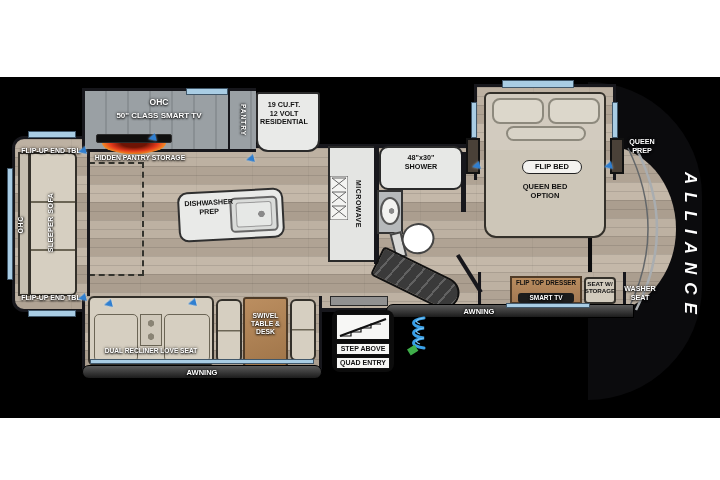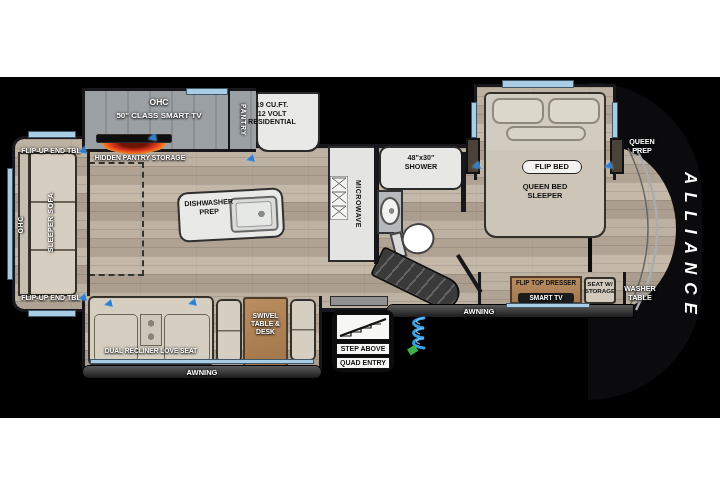--- a/index.html
+++ b/index.html
@@ -65,21 +65,21 @@
   <div class="abs win z4" style="left:186px;top:88px;width:42px;height:7px;"></div>
   <div class="abs slidegray z4 vtext lbl" style="left:228px;top:91px;width:28px;height:58px;border-left:2px solid #17171c;font-size:6.5px;letter-spacing:1px;">PANTRY</div>
   <div class="abs lbl" style="left:84px;top:97px;width:150px;font-size:8.5px;">OHC</div>
   <div class="abs lbl" style="left:84px;top:111px;width:150px;font-size:8px;">50" CLASS SMART TV</div>
   <div class="abs z5" style="left:96px;top:134px;width:76px;height:9px;background:#0f0f0f;border-radius:2px;border:1px solid #2c2c2c;"></div>
   <div class="abs z5" style="left:102px;top:143px;width:64px;height:11px;border-radius:0 0 50% 50% / 0 0 100% 100%;
               background:radial-gradient(ellipse at 50% 0%, #6d1405 0 28%, #e3391b 52%, #f59b27 74%, rgba(245,155,39,0) 100%);"></div>
   <div class="abs lbl" style="left:80px;top:154px;width:120px;font-size:6.8px;">HIDDEN PANTRY STORAGE</div>
 
   <div class="abs z4" style="left:256px;top:92px;width:64px;height:60px;background:#e9eae8;border:2.5px solid #2a2a2a;border-radius:3px 3px 12px 12px;"></div>
-  <div class="abs lbl-dark" style="left:246px;top:101px;width:52px;font-size:7.2px;">19 CU.FT.
+  <div class="abs lbl-dark" style="left:258px;top:101px;width:52px;font-size:7.2px;">19 CU.FT.
 12 VOLT
 RESIDENTIAL</div>
 
   <div class="abs z4" style="left:328px;top:146px;width:48px;height:116px;background:#e4e5e3;border:2.5px solid #2a2a2a;"></div>
   <svg class="abs z5" style="left:330px;top:176px;" width="18" height="44" viewBox="0 0 18 44">
     <rect x="0" y="0" width="18" height="44" fill="#f4f4f2" stroke="#555"></rect>
     <path d="M2 2 L16 13 M16 2 L2 13 M2 16 L16 27 M16 16 L2 27 M2 30 L16 41 M16 30 L2 41 M2 2 h14 M2 16 h14 M2 30 h14" stroke="#666" stroke-width="1" fill="none"></path>
   </svg>
   <div class="abs vtext lbl-dark" style="left:350px;top:174px;width:16px;height:60px;font-size:7px;letter-spacing:.5px;">MICROWAVE</div>
 
@@ -104,27 +104,27 @@
   <div class="abs win z4" style="left:502px;top:80px;width:72px;height:8px;"></div>
   <div class="abs win z4" style="left:471px;top:102px;width:6px;height:36px;"></div>
   <div class="abs win z4" style="left:612px;top:102px;width:6px;height:36px;"></div>
   <div class="abs z4" style="left:484px;top:92px;width:122px;height:146px;background:linear-gradient(#d2cbbf 0 56px,#cdc6b8 56px);border:2.5px solid #33302a;border-radius:6px 6px 12px 12px;"></div>
   <div class="abs z5" style="left:492px;top:98px;width:52px;height:26px;background:#dcd7cb;border:2px solid #8d897d;border-radius:8px;"></div>
   <div class="abs z5" style="left:548px;top:98px;width:52px;height:26px;background:#dcd7cb;border:2px solid #8d897d;border-radius:8px;"></div>
   <div class="abs z5" style="left:506px;top:126px;width:80px;height:15px;background:#d8d3c7;border:2px solid #8d897d;border-radius:8px;"></div>
   <div class="abs z5 lbl-dark" style="left:522px;top:160px;width:60px;height:14px;background:#f4f3f0;border:1.5px solid #222;border-radius:7px;
               font-size:7.5px;line-height:12px;">FLIP BED</div>
   <div class="abs lbl-dark" style="left:497px;top:182px;width:96px;font-size:7.5px;">QUEEN BED
-SLEEPER</div>
+OPTION</div>
   <div class="abs z4" style="left:466px;top:138px;width:14px;height:36px;background:#4a4138;border:2px solid #111;"></div>
   <div class="abs z4" style="left:610px;top:138px;width:14px;height:36px;background:#4a4138;border:2px solid #111;"></div>
   <div class="abs lbl" style="left:616px;top:138px;width:52px;font-size:7.2px;">QUEEN
 PREP</div>
   <div class="abs lbl" style="left:612px;top:285px;width:56px;font-size:7.2px;">WASHER
-TABLE</div>
+SEAT</div>
 
   <div class="abs wood z3" style="left:82px;top:296px;width:240px;height:78px;border:3px solid #17171c;border-top:0;"></div>
   <div class="abs z4" style="left:88px;top:296px;width:126px;height:70px;background:#d6cfc1;border:2px solid #33302a;border-radius:6px;">
     <div class="abs" style="left:4px;top:16px;width:44px;height:48px;border:1.5px solid #6b6555;border-radius:5px;"></div>
     <div class="abs" style="left:50px;top:16px;width:22px;height:32px;border:1.5px solid #6b6555;
                 background:radial-gradient(circle at 50% 28%, #8a8475 3px, transparent 3.5px),
                            radial-gradient(circle at 50% 72%, #8a8475 3px, transparent 3.5px),#cfc8ba;"></div>
     <div class="abs" style="left:74px;top:16px;width:46px;height:48px;border:1.5px solid #6b6555;border-radius:5px;"></div>
   </div>
   <div class="abs lbl" style="left:88px;top:347px;width:126px;font-size:6.6px;">DUAL RECLINER LOVE SEAT</div>

